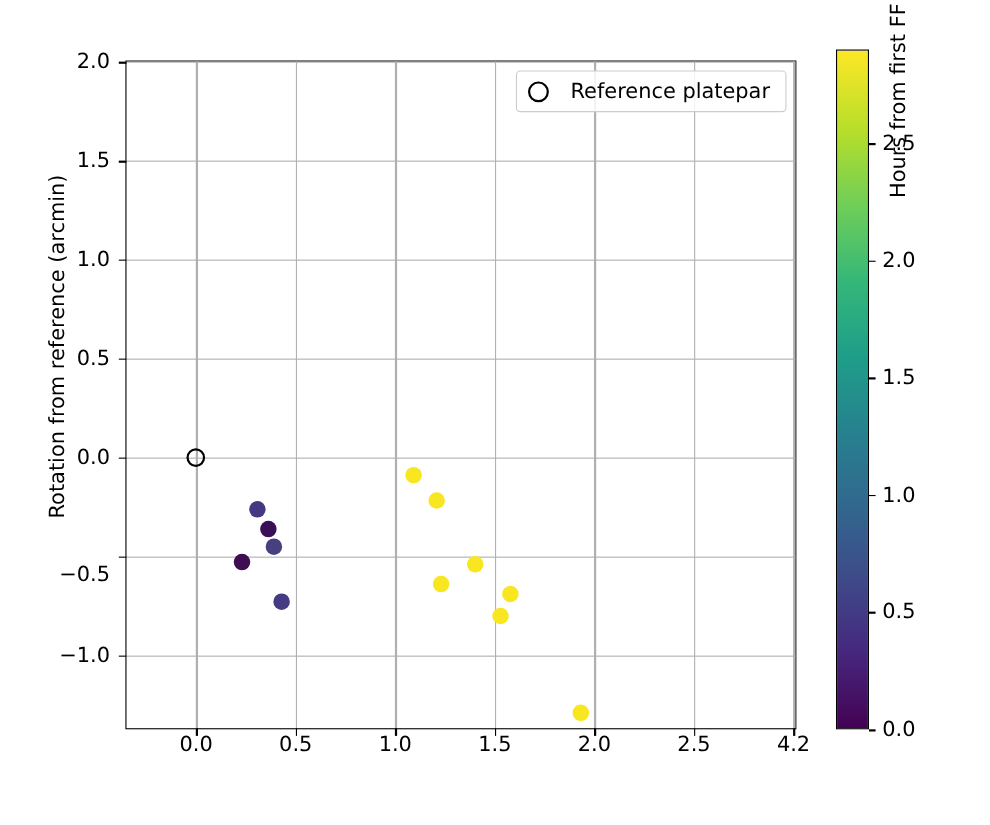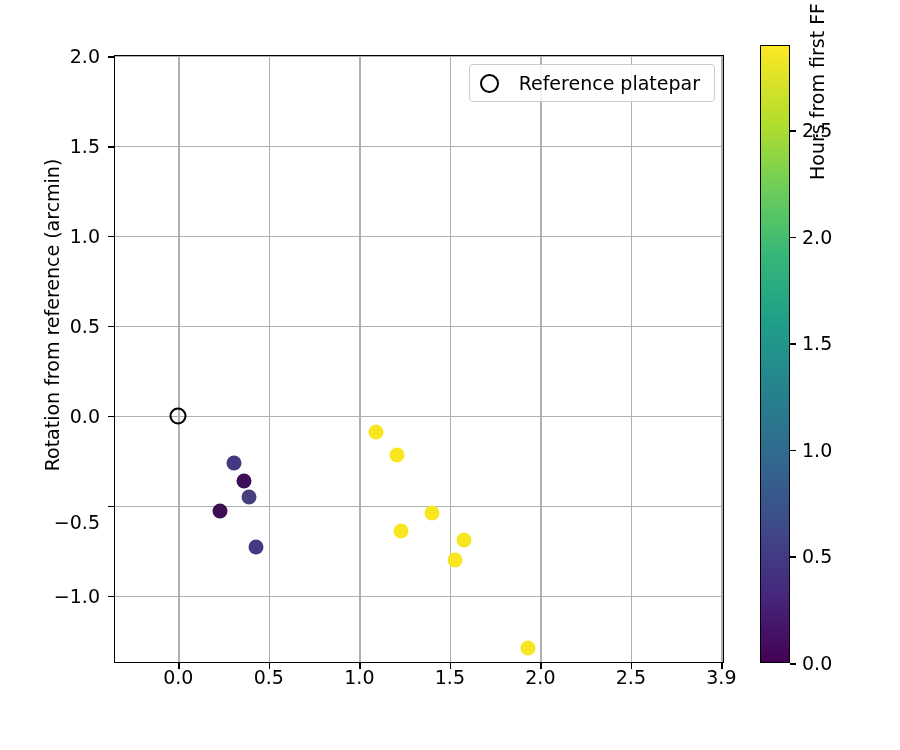--- a/index.html
+++ b/index.html
@@ -229,21 +229,21 @@
         <div class="ticklabel-x" style="left: 153.858px;">0.5</div>
         <div class="tick-x" style="left: 244.362px;"></div>
         <div class="ticklabel-x" style="left: 244.362px;">1.0</div>
         <div class="tick-x" style="left: 334.866px;"></div>
         <div class="ticklabel-x" style="left: 334.866px;">1.5</div>
         <div class="tick-x" style="left: 425.371px;"></div>
         <div class="ticklabel-x" style="left: 425.371px;">2.0</div>
         <div class="tick-x" style="left: 515.875px;"></div>
         <div class="ticklabel-x" style="left: 515.875px;">2.5</div>
         <div class="tick-x" style="left: 606.38px;"></div>
-        <div class="ticklabel-x" style="left: 606.38px;">3.9</div>
+        <div class="ticklabel-x" style="left: 606.38px;">4.2</div>
       </div>
     <div id="yticks">
         <div class="tick-y" style="top: 539.645px;"></div>
         <div class="ticklabel-y" style="top: 539.645px; text-align: center;">−1.0</div>
         <div class="tick-y" style="top: 449.704px;"></div>
         <div class="ticklabel-y" style="top: 449.704px; margin-top: 16px;">−0.5</div>
         <div class="tick-y" style="top: 359.763px;"></div>
         <div class="ticklabel-y" style="top: 359.763px;">0.0</div>
         <div class="tick-y" style="top: 269.822px;"></div>
         <div class="ticklabel-y" style="top: 269.822px;">0.5</div>

